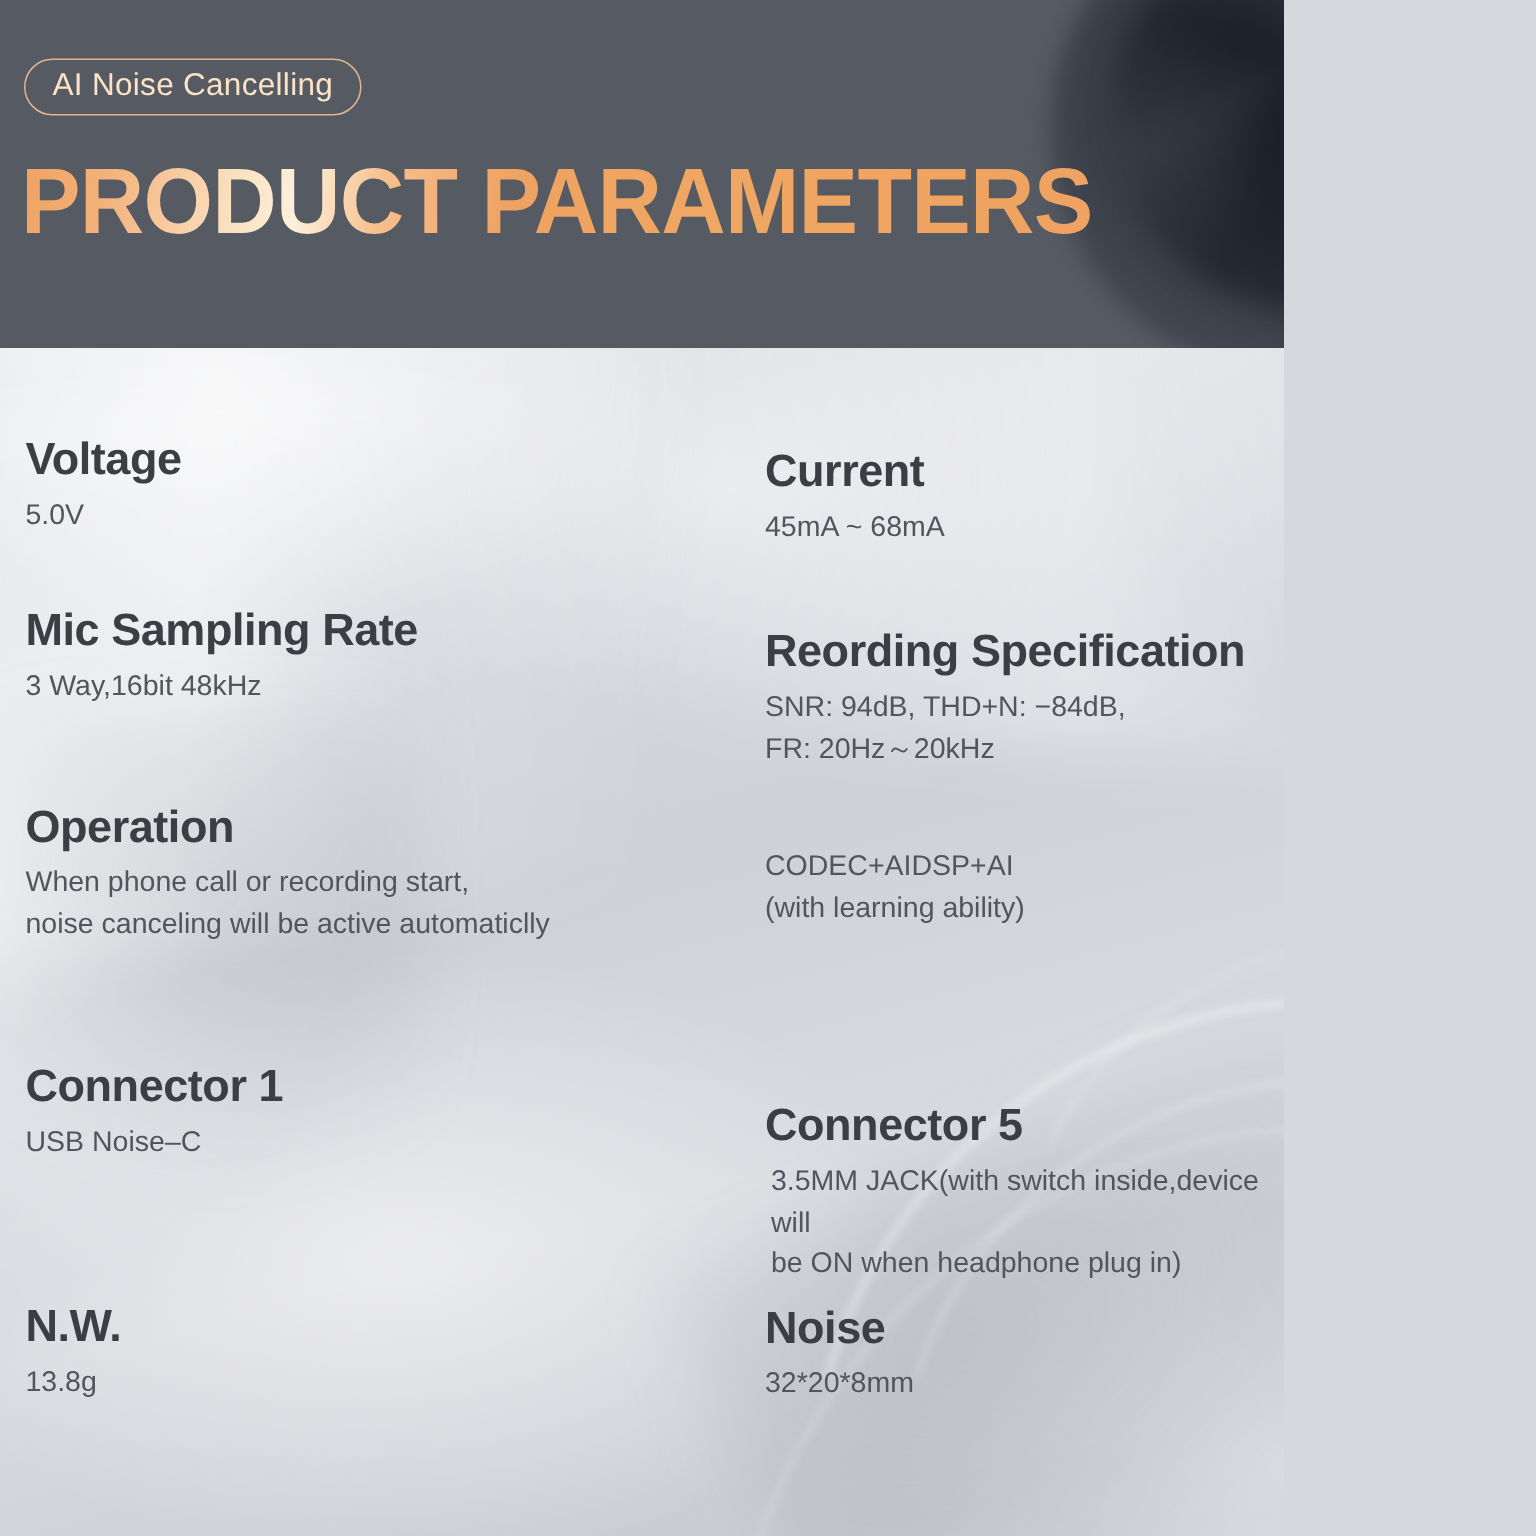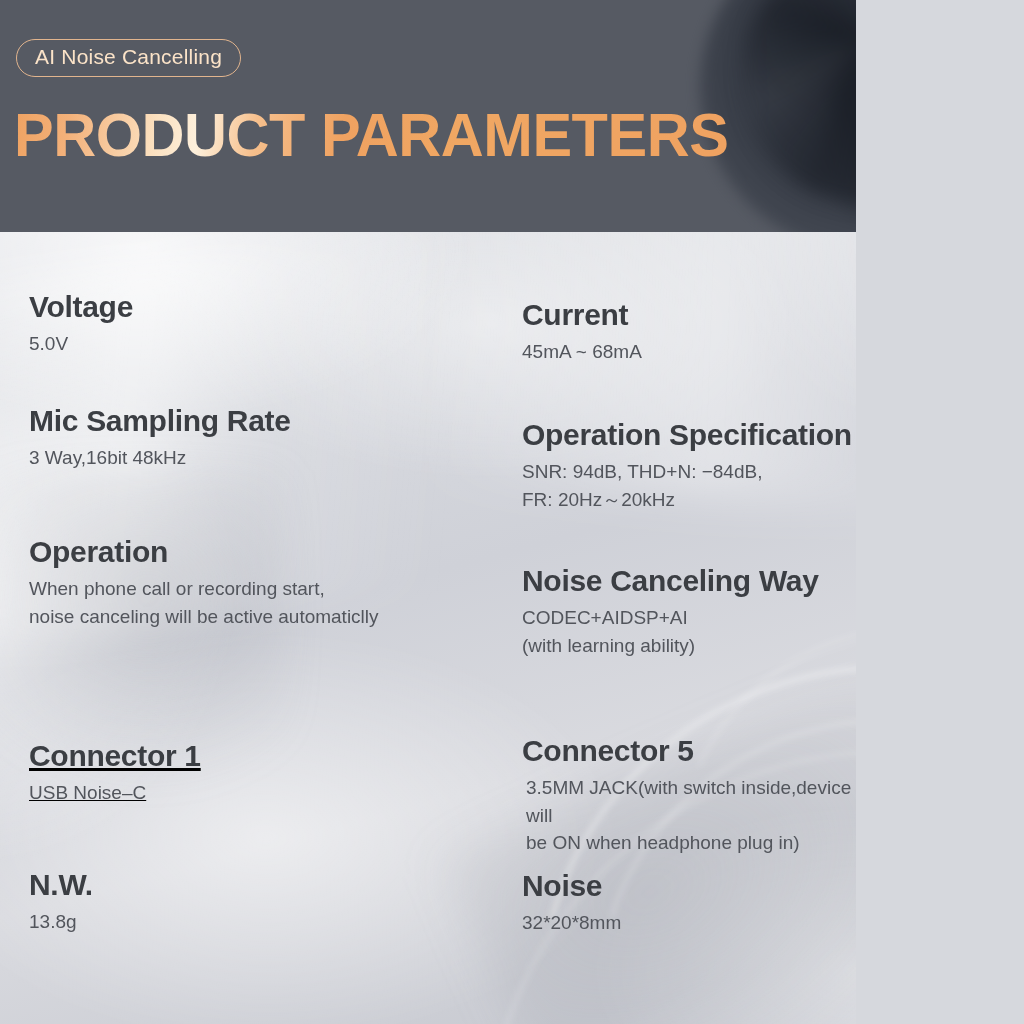--- a/index.html
+++ b/index.html
@@ -196,21 +196,20 @@
   }
 
   
   .specs {
     position: absolute;
     inset: 0;
     z-index: 3;
   }
   .spec-item {
     position: absolute;
-    margin-left: 12px;
   }
   .spec-title {
     color: #3b3e43;
     font-weight: bold;
     font-size: 30px;
     line-height: 1.1;
     letter-spacing: -0.3px;
     white-space: nowrap;
     margin: 0 0 7px 0;
   }
@@ -223,21 +222,21 @@
   }
 
   
   .col-left  { left: 17px;  }
   
   .col-right { left: 510px; }
 
   .r1 { top: 290px; }
   .r2 { top: 404px; }
   .r3 { top: 535px; }
-  .r4 { top: 739px; text-decoration: underline; }
+  .r4 { top: 708px; }
   .r5 { top: 868px; }
 
   .r1r { top: 298px; }
   .r2r { top: 418px; }
   .r3r { top: 564px; }
   .r4r { top: 734px; }
   .r5r { top: 869px; }
 
   .indent-sm { padding-left: 4px; }
 </style>
@@ -301,27 +300,26 @@
       <div class="spec-title">N.W.</div>
       <div class="spec-value">13.8g</div>
     </div>
 
     <div class="spec-item col-right r1r">
       <div class="spec-title">Current</div>
       <div class="spec-value">45mA ~ 68mA</div>
     </div>
 
     <div class="spec-item col-right r2r">
-      <div class="spec-title">Operation Specification</div>
+      <div class="spec-title">Reording Specification</div>
       <div class="spec-value">SNR: 94dB, THD+N: −84dB,
 FR: 20Hz～20kHz</div>
     </div>
 
     <div class="spec-item col-right r3r">
-      <div class="spec-title">Noise Canceling Way</div>
       <div class="spec-value">CODEC+AIDSP+AI
 (with learning ability)</div>
     </div>
 
     <div class="spec-item col-right r4r">
       <div class="spec-title">Connector 5</div>
       <div class="spec-value indent-sm">3.5MM JACK(with switch inside,device will
 be ON when headphone plug in)</div>
     </div>
 

